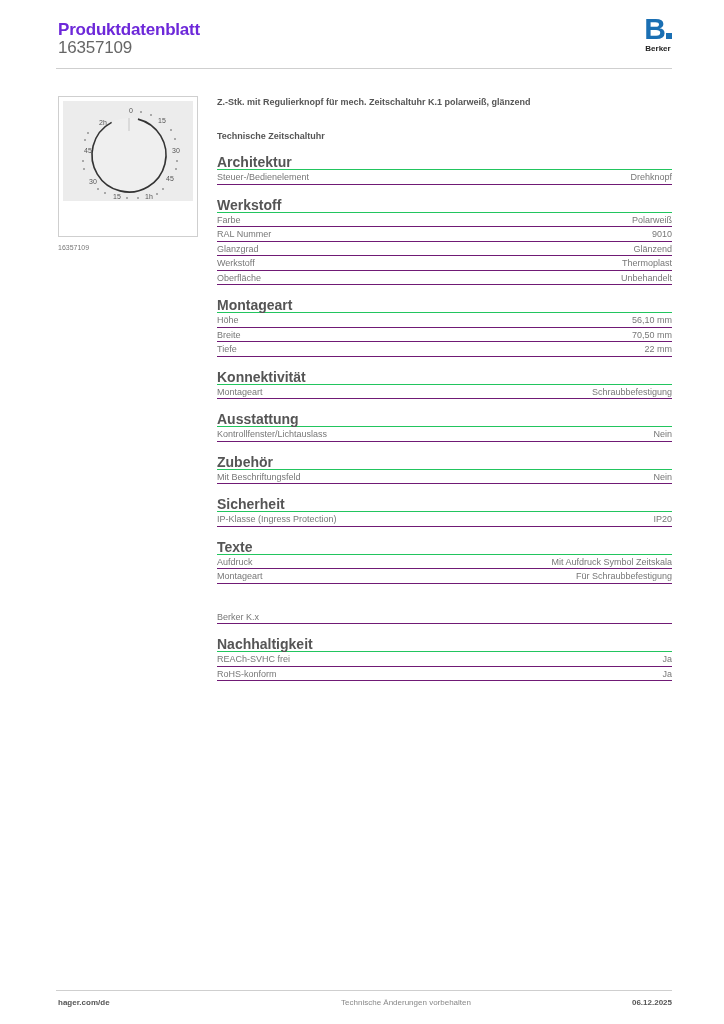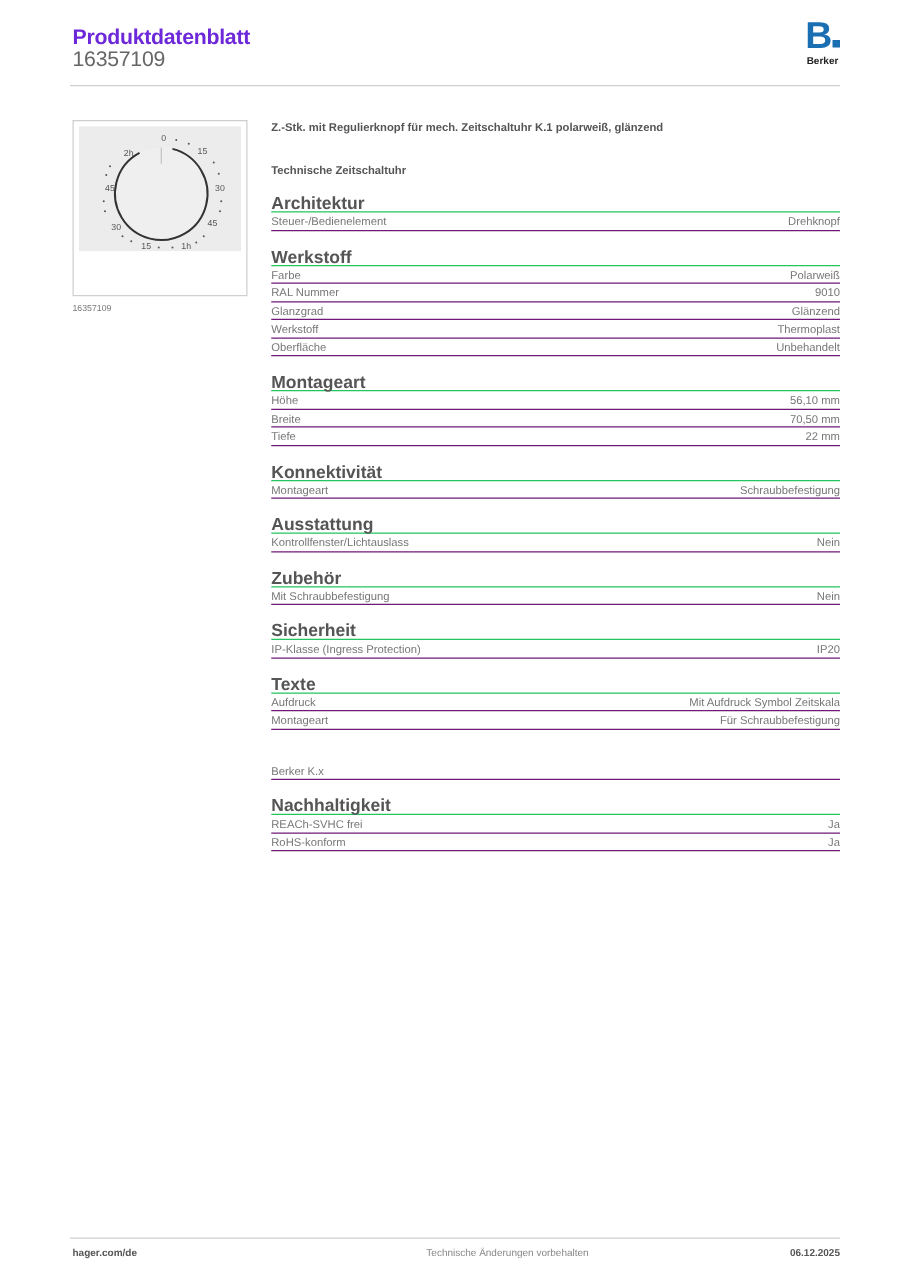--- a/index.html
+++ b/index.html
@@ -141,21 +141,21 @@
       <div class="group">
         <div class="group-title">Ausstattung</div>
         <div class="row">
           <span>Kontrollfenster/Lichtauslass</span>
           <span class="val">Nein</span>
         </div>
       </div>
       <div class="group">
         <div class="group-title">Zubehör</div>
         <div class="row">
-          <span>Mit Schraubbefestigung</span>
+          <span>Mit Beschriftungsfeld</span>
           <span class="val">Nein</span>
         </div>
       </div>
       <div class="group">
         <div class="group-title">Sicherheit</div>
         <div class="row">
           <span>IP-Klasse (Ingress Protection)</span>
           <span class="val">IP20</span>
         </div>
       </div>

